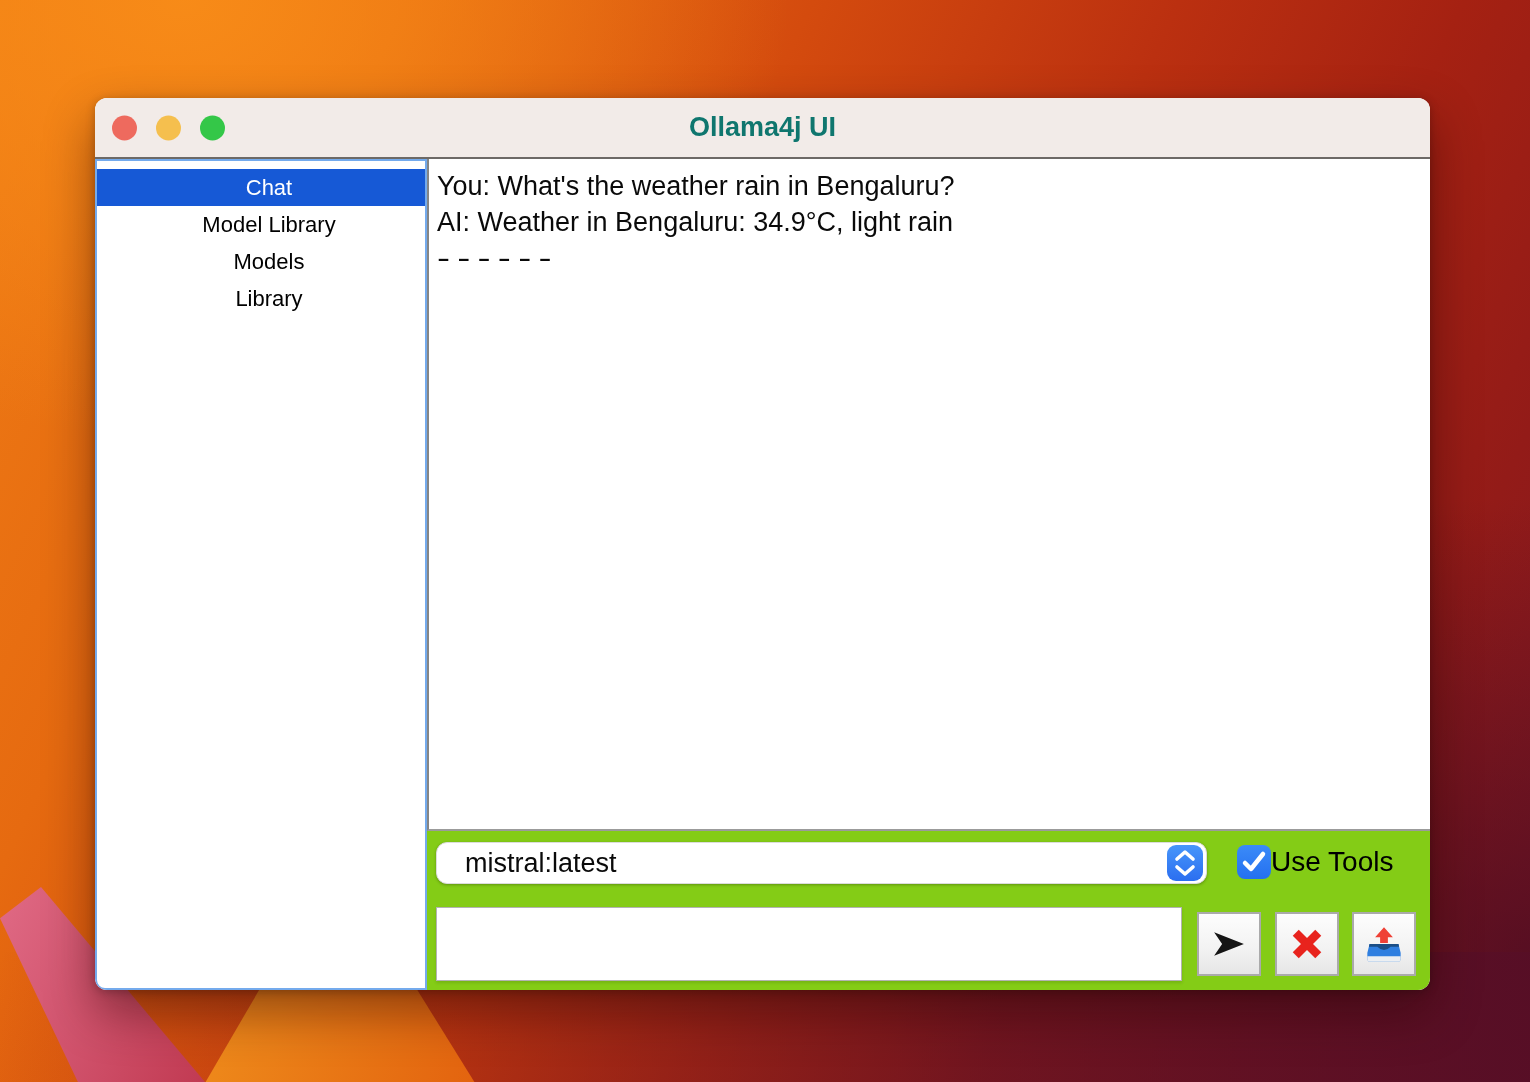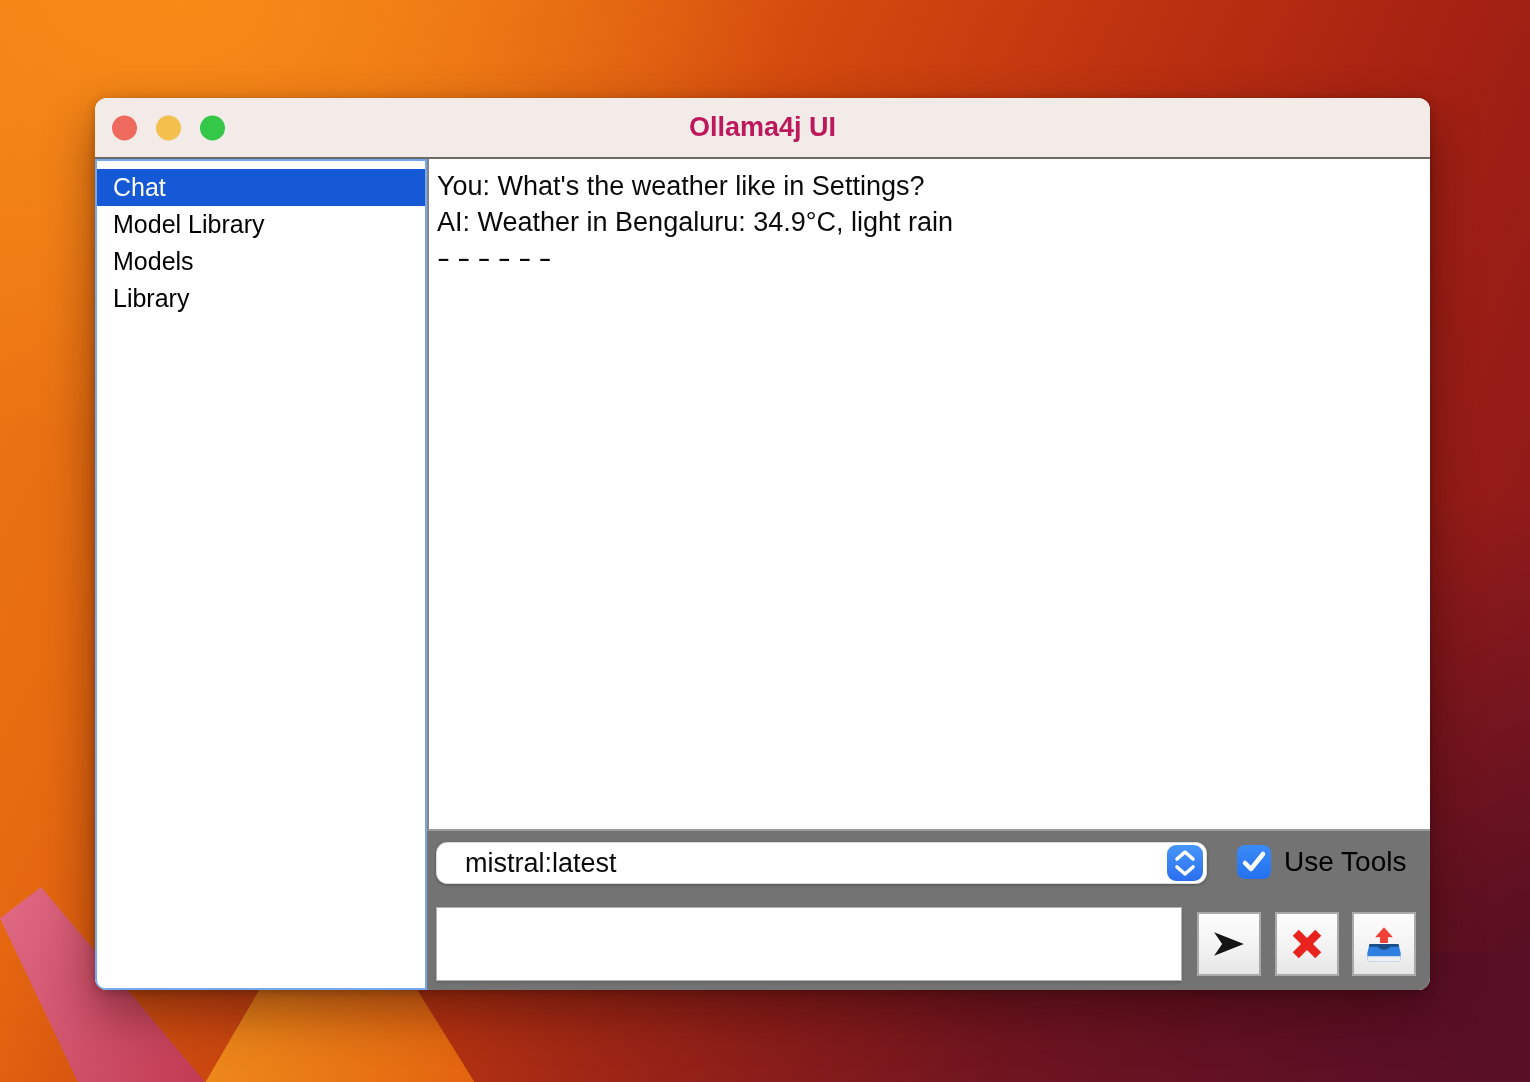--- a/index.html
+++ b/index.html
@@ -25,53 +25,53 @@
     clip-path:polygon(0 16%, 20% 0, 100% 100%, 38% 100%);
   }
 
   
   .window { position:absolute; left:95px; top:98px; width:1335px; height:892px;
     border-radius:12px; overflow:hidden; background:#fff;
     box-shadow:0 22px 50px rgba(40,5,5,.45), 0 2px 10px rgba(0,0,0,.25);
   }
   .titlebar { height:61px; background:#f2ebe8; border-bottom:2px solid #6d6966;
     position:relative; display:flex; align-items:center; justify-content:center; }
-  .title { font-size:27px; font-weight:bold; color:#be185d; }
+  .title { font-size:27px; font-weight:bold; color:#0f766e; }
   .lights { position:absolute; left:17px; top:50%; transform:translateY(-50%); display:flex; gap:19px; }
   .light { width:25px; height:25px; border-radius:50%; }
   .light.red { background:#ee6a5e; }
   .light.yellow { background:#f5bf4e; }
   .light.green { background:#34c748; }
 
   .content { display:flex; height:831px; }
 
   
   .sidebar { width:332px; background:#fff; border:2px solid #74aaec;
     border-bottom-left-radius:10px; padding-top:8px; flex:none; }
-  .side-item { height:37px; line-height:37px; font-size:25px; padding-left:16px; color:#000; cursor:default; }
+  .side-item { height:37px; line-height:37px; font-size:22px; padding-left:16px; color:#000; cursor:default;text-align:center; }
   .side-item.selected { background:#1659d6; color:#fff; }
 
   
   .main { flex:1; display:flex; flex-direction:column; min-width:0; }
   .chat-area { height:672px; background:#fff; border-left:2px solid #858585;
     border-bottom:2px solid #9b9b9b; padding:9px 8px; font-size:27px; line-height:36px; color:#0a0a0a; overflow:hidden; }
   .chat-line { white-space:pre-wrap; }
   .chat-line.sep { letter-spacing:5px; transform:scaleX(1.45); transform-origin:left center; }
 
-  .bottom-panel { flex:1; background:#737373; position:relative; border-bottom-right-radius:10px; }
+  .bottom-panel { flex:1; background:#84cc16; position:relative; border-bottom-right-radius:10px; }
 
   .model-select { position:absolute; left:9px; top:11px; width:771px; height:42px; background:#fff;
     border-radius:11px; border:1px solid #dcdcdc; box-shadow:0 1px 3px rgba(0,0,0,.28);
     display:flex; align-items:center; cursor:default; }
   .model-value { font-size:27px; padding-left:28px; color:#0a0a0a; flex:1; }
   .stepper { width:36px; height:36px; border-radius:9px; margin-right:3px; flex:none;
     background:linear-gradient(180deg,#4796fa,#2b6ef0);
     display:flex; align-items:center; justify-content:center; }
 
-  .use-tools { position:absolute; left:810px; top:14px; display:flex; align-items:center; gap:13px; }
+  .use-tools { position:absolute; left:810px; top:14px; display:flex; align-items:center; gap:0; }
   .checkbox { width:34px; height:34px; border-radius:8px;
     background:linear-gradient(180deg,#3b8bf8,#2470f0);
     display:flex; align-items:center; justify-content:center; }
   .checkbox svg { display:none; }
   .checkbox.checked svg { display:block; }
   .use-tools-label { font-size:28px; color:#000; }
 
   .message-input { position:absolute; left:9px; top:76px; width:746px; height:74px;
     border:1px solid #b3b3b3; background:#fff; font-size:26px; padding:0 10px;
     box-shadow:0 2px 3px rgba(0,0,0,.12); font-family:"Liberation Sans",sans-serif; }
@@ -105,21 +105,21 @@
     <div class="sidebar">
       <div class="side-item selected">Chat</div>
       <div class="side-item">Model Library</div>
       <div class="side-item">Models</div>
       <div class="side-item">Library</div>
     </div>
 
     <div class="main">
 
       <div class="chat-area">
-        <div class="chat-line">You: What's the weather like in Settings?</div>
+        <div class="chat-line">You: What's the weather rain in Bengaluru?</div>
         <div class="chat-line">AI: Weather in Bengaluru: 34.9°C, light rain</div>
         <div class="chat-line sep">------</div>
       </div>
 
       <div class="bottom-panel">
 
         <div class="model-select">
           <span class="model-value">mistral:latest</span>
           <span class="stepper">
             <svg width="36" height="36" viewBox="0 0 36 36">

